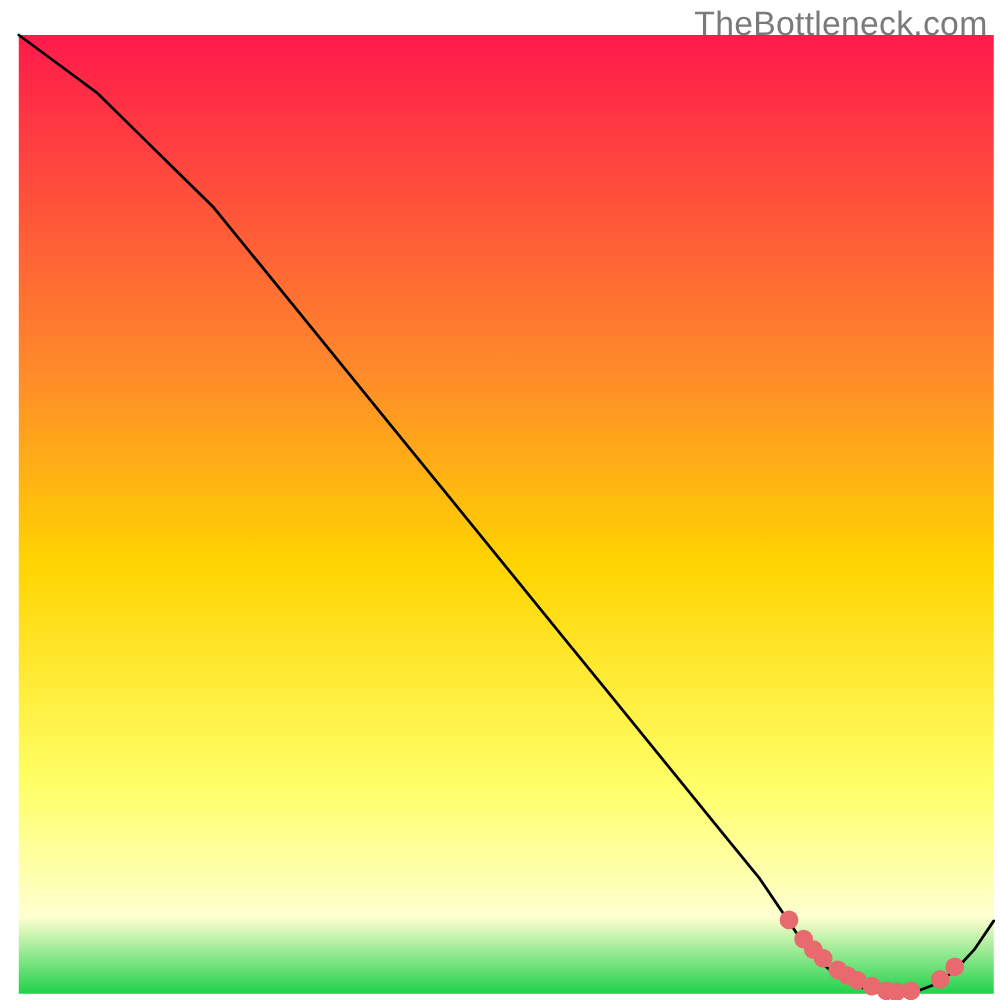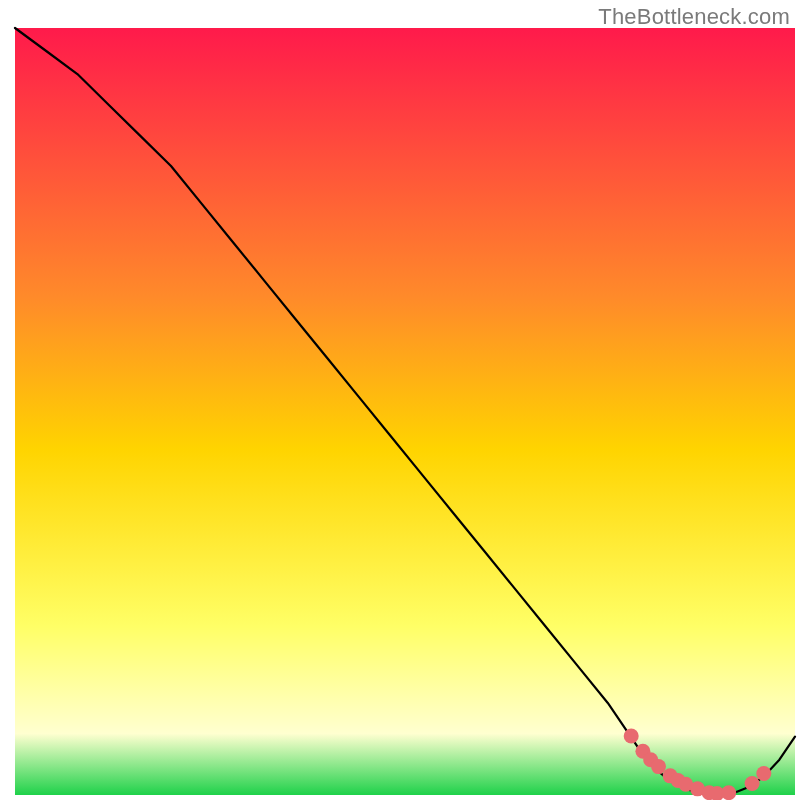--- a/index.html
+++ b/index.html
@@ -13,21 +13,21 @@
   }
   .frame {
     position: relative;
     width: 800px;
     height: 800px;
   }
   .attribution {
     position: absolute;
     top: 4px;
     right: 10px;
-    font-size: 22px;
+    font-size: 27px;
     color: #7a7a7a;
     font-weight: 500;
     letter-spacing: 0.2px;
   }
   svg {
     position: absolute;
     top: 0;
     left: 0;
   }
 </style>

